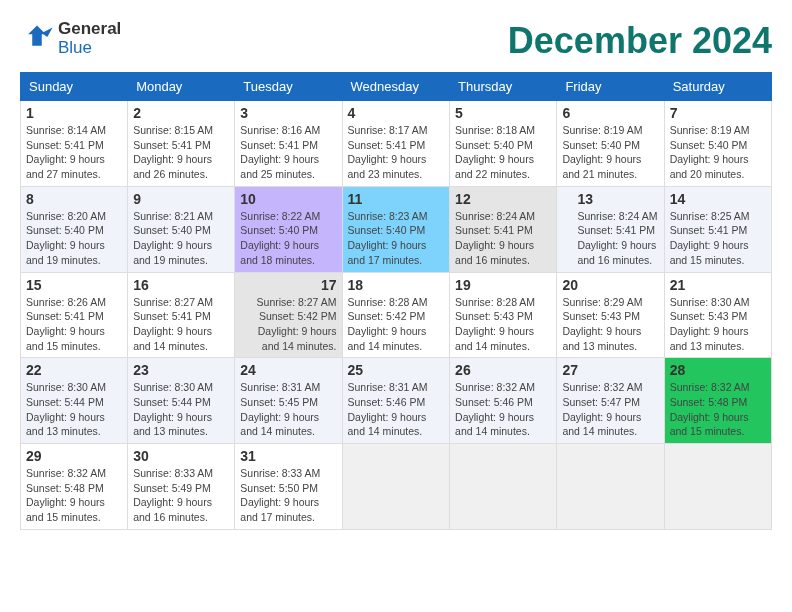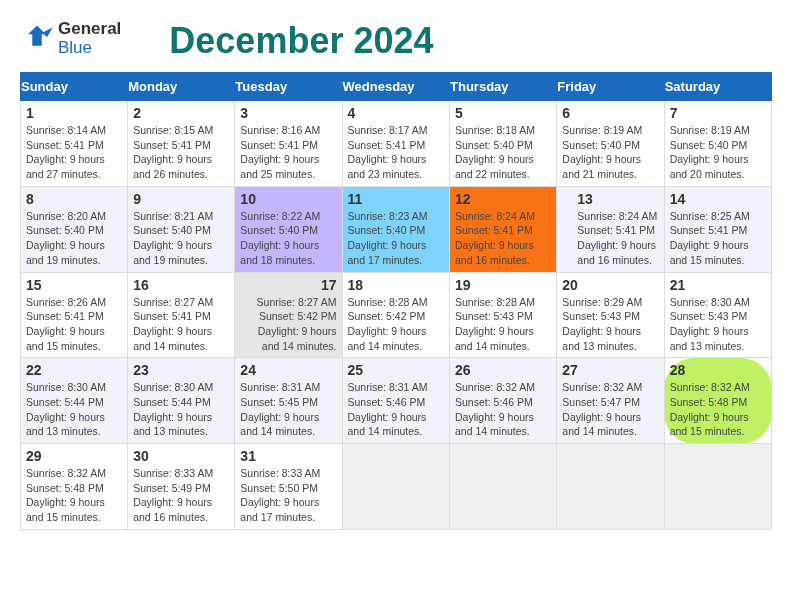--- a/index.html
+++ b/index.html
@@ -5,21 +5,21 @@
     * { box-sizing: border-box; margin: 0; padding: 0; }
     body {
       font-family: Arial, sans-serif;
       background: #fff;
       width: 792px;
       min-height: 612px;
       padding: 20px;
     }
     .header {
       display: flex;
-      justify-content: flex-start;
+      justify-content: space-between;
       align-items: flex-start;
       margin-bottom: 10px;
     }
     .logo {
       display: flex;
       flex-direction: column;
       align-items: flex-start;
     }
     .title-block {
       text-align: right;
@@ -38,24 +38,24 @@
     .calendar {
       width: 100%;
       border-collapse: collapse;
       font-size: 11px;
     }
     .calendar thead tr {
       background-color: #1a6bbf;
       color: #fff;
     }
     .calendar thead th {
-      padding: 6px 0;
+      padding: 6px 8px;
       text-align: left;
       font-size: 13px;
-      font-weight: bold;
+      font-weight: normal;
       border: 1px solid #1a6bbf;
     }
     .calendar tbody tr {
       border-bottom: 1px solid #ccc;
     }
     .calendar tbody td {
       vertical-align: top;
       padding: 4px 5px;
       border: 1px solid #ddd;
       min-height: 80px;
@@ -155,21 +155,21 @@
           <div class="day-info">Sunrise: 8:21 AM<br>Sunset: 5:40 PM<br>Daylight: 9 hours and 19 minutes.</div>
         </td>
         <td style="background: #c4b5fd;">
           <span class="day-number">10</span>
           <div class="day-info">Sunrise: 8:22 AM<br>Sunset: 5:40 PM<br>Daylight: 9 hours and 18 minutes.</div>
         </td>
         <td style="background: #7dd3fc;">
           <span class="day-number">11</span>
           <div class="day-info">Sunrise: 8:23 AM<br>Sunset: 5:40 PM<br>Daylight: 9 hours and 17 minutes.</div>
         </td>
-        <td style="background: #f97316;">
+        <td style="background: #e5e5e5;">
           <span class="day-number">12</span>
           <div class="day-info">Sunrise: 8:24 AM<br>Sunset: 5:41 PM<br>Daylight: 9 hours and 16 minutes.</div>
         </td>
         <td style="background: rgb(240, 244, 250); padding-left: 20px;">
           <span class="day-number">13</span>
           <div class="day-info">Sunrise: 8:24 AM<br>Sunset: 5:41 PM<br>Daylight: 9 hours and 16 minutes.</div>
         </td>
         <td style="background: rgb(240, 244, 250);">
           <span class="day-number">14</span>
           <div class="day-info">Sunrise: 8:25 AM<br>Sunset: 5:41 PM<br>Daylight: 9 hours and 15 minutes.</div>
@@ -223,21 +223,21 @@
           <div class="day-info">Sunrise: 8:31 AM<br>Sunset: 5:46 PM<br>Daylight: 9 hours and 14 minutes.</div>
         </td>
         <td style="background: rgb(240, 244, 250);">
           <span class="day-number">26</span>
           <div class="day-info">Sunrise: 8:32 AM<br>Sunset: 5:46 PM<br>Daylight: 9 hours and 14 minutes.</div>
         </td>
         <td style="background: rgb(240, 244, 250);">
           <span class="day-number">27</span>
           <div class="day-info">Sunrise: 8:32 AM<br>Sunset: 5:47 PM<br>Daylight: 9 hours and 14 minutes.</div>
         </td>
-        <td style="background: #bef264; border-radius: 31px;">
+        <td style="background: #22c55e;">
           <span class="day-number">28</span>
           <div class="day-info">Sunrise: 8:32 AM<br>Sunset: 5:48 PM<br>Daylight: 9 hours and 15 minutes.</div>
         </td>
       </tr>
       <tr>
         <td style="background: rgb(255, 255, 255);">
           <span class="day-number">29</span>
           <div class="day-info">Sunrise: 8:32 AM<br>Sunset: 5:48 PM<br>Daylight: 9 hours and 15 minutes.</div>
         </td>
         <td style="background: rgb(255, 255, 255);">

